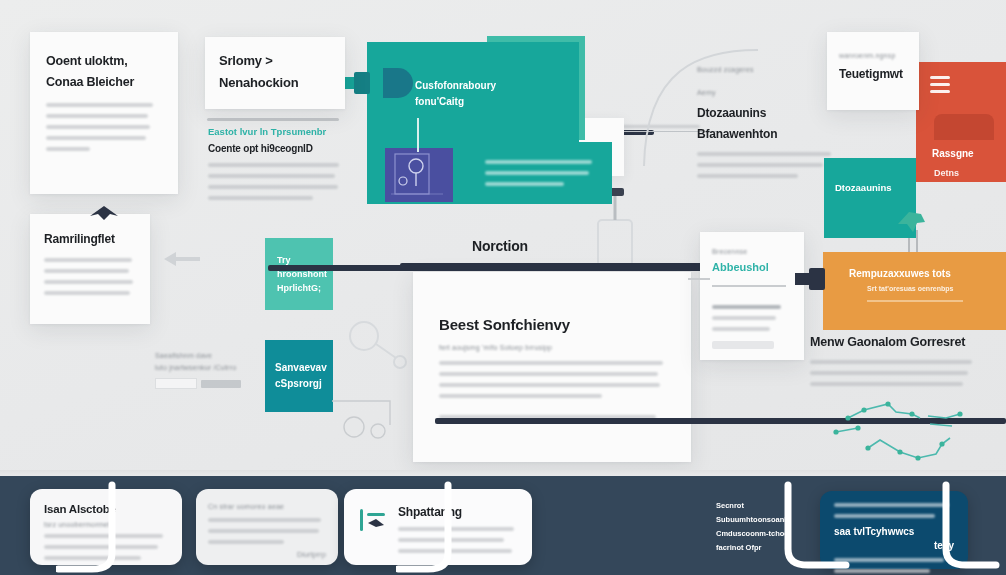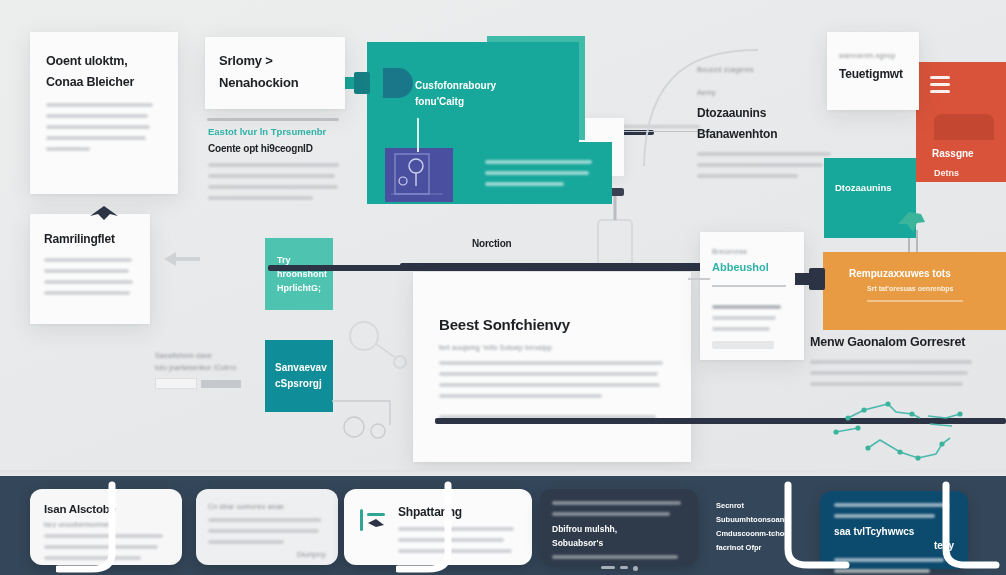--- a/index.html
+++ b/index.html
@@ -225,21 +225,21 @@
     <circle cx="48" cy="36" r="7" fill="none" stroke="#c9cccf" stroke-width="1.4"></circle>
   </svg>
 
   <svg class="panel" style="left:588px; top:188px; width:66px; height:88px;" viewBox="0 0 66 88">
     <rect x="10" y="32" width="34" height="46" rx="4" fill="none" stroke="#d7dadd" stroke-width="2"></rect>
     <path d="M27 4 L27 32" stroke="#b9bdc1" stroke-width="3"></path>
     <rect x="20" y="0" width="16" height="8" rx="2" fill="#3a4150"></rect>
   </svg>
 
   <div class="panel" style="left:472px; top:238px;">
-    <div class="h-blur" style="font-size:10px;">Norction</div>
+    <div class="h-blur" style="font-size:14px;">Norction</div>
   </div>
   <div class="conn" style="left:400px; top:263px; width:340px; height:6px;"></div>
 
   <div class="card" style="left:413px; top:272px; width:278px; height:190px;">
     <div style="padding:44px 26px 0 26px;">
       <div class="h-blur" style="font-size:15px; margin-bottom:11px;">Beest Sonfchienvy</div>
       <div class="sm-blur" style="margin-bottom:10px;">fert aoujsmg 'mlfo Sotoep brrusipp</div>
       <div>
         <div class="ln" style="width:99%"></div>
         <div class="ln" style="width:97%"></div>
@@ -346,34 +346,20 @@
         </svg>
         <div style="flex:1">
           <div class="h-blur" style="font-size:12px; margin-bottom:8px;">Shpattanng</div>
           <div class="ln" style="width:97%"></div>
           <div class="ln" style="width:88%"></div>
           <div class="ln" style="width:95%"></div>
         </div>
       </div>
     </div>
 
-    <div class="bcard" style="left:540px; top:14px; width:158px; height:76px; background:#2f3b4b;">
-      <div style="padding:12px 12px 0 12px;">
-        <div class="ln wh" style="width:96%"></div>
-        <div class="ln wh" style="width:88%"></div>
-        <div class="h-white" style="font-size:8.5px; margin:8px 0 4px 0;">Dbifrou mulshh,</div>
-        <div class="h-white" style="font-size:8.5px; margin-bottom:7px;">Sobuabsor's</div>
-        <div class="ln wh" style="width:94%"></div>
-        <div style="display:flex;gap:5px;justify-content:center;margin-top:5px;">
-          <span style="width:14px;height:3px;background:#aab0b8;border-radius:2px;display:block;"></span>
-          <span style="width:8px;height:3px;background:#aab0b8;border-radius:2px;display:block;"></span>
-          <span style="width:5px;height:5px;background:#aab0b8;border-radius:50%;display:block;"></span>
-        </div>
-      </div>
-    </div>
 
     <div class="panel" style="left:716px; top:26px; width:110px;">
       <div class="h-white" style="font-size:7.5px; margin-bottom:5px;">Secnrot</div>
       <div class="h-white" style="font-size:7.5px; margin-bottom:5px;">Subuumhtoonsoanl</div>
       <div class="h-white" style="font-size:7.5px; margin-bottom:5px;">Cmduscoonm-tchool</div>
       <div class="h-white" style="font-size:7.5px;">facrinot  Ofpr</div>
     </div>
 
     <div class="bcard" style="left:820px; top:16px; width:148px; height:78px; background:#0c4a6e;">
       <div style="padding:12px 14px 0 14px;">

